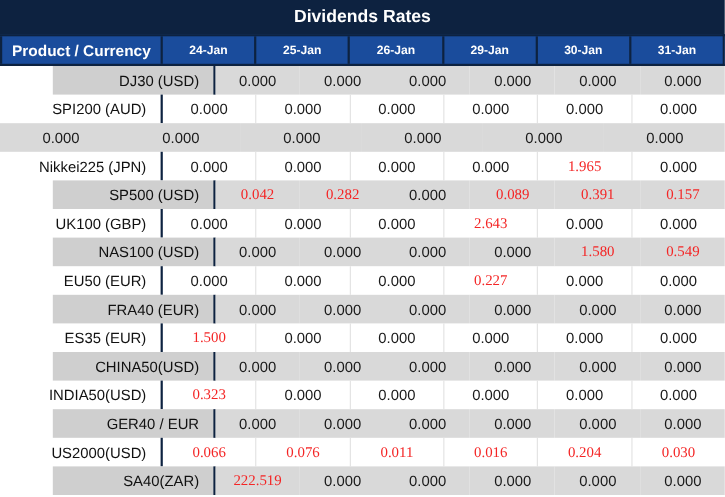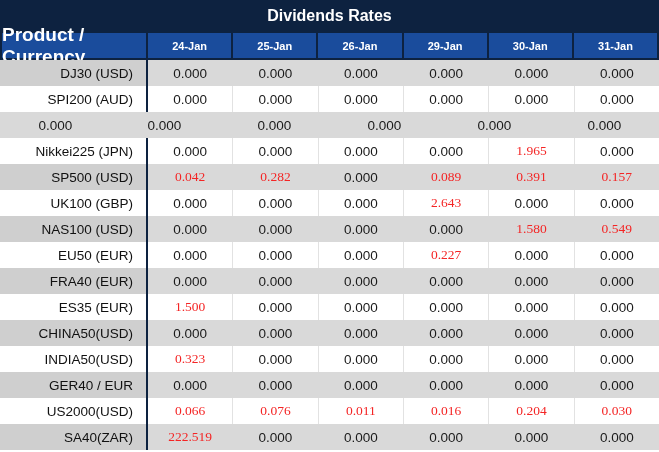--- a/index.html
+++ b/index.html
@@ -43,21 +43,21 @@
   }
   .product-header {
     width: 148px;
     box-sizing: border-box;
     border-left: 2px solid var(--navy);
     border-right: 2px solid var(--navy);
     display: flex;
     align-items: center;
     justify-content: center;
     font-weight: 700;
-    font-size: 19px;
+    font-size: 14px;
   }
   .date-headers {
     flex: 1;
     display: flex;
   }
   .date-header-cell {
     flex: 1;
     display: flex;
     align-items: center;
     justify-content: center;
@@ -65,21 +65,21 @@
     font-size: 11px;
   }
   .date-header-cell + .date-header-cell {
     border-left: 2px solid var(--navy);
   }
   .row {
     height: 26px;
     display: flex;
     background: #fff;
   }
-  .row.gray .product-cell { background: var(--grayP); }
+  .row.gray .product-cell { background: var(--grayP); margin-left: 48px; }
   .row.gray .value-cell   { background: var(--grayV); }
   .product-cell {
     width: 148px;
     box-sizing: border-box;
     border-right: 2px solid var(--navy);
     display: flex;
     align-items: center;
     justify-content: flex-end;
     padding-right: 13px;
     font-size: 13.5px;

